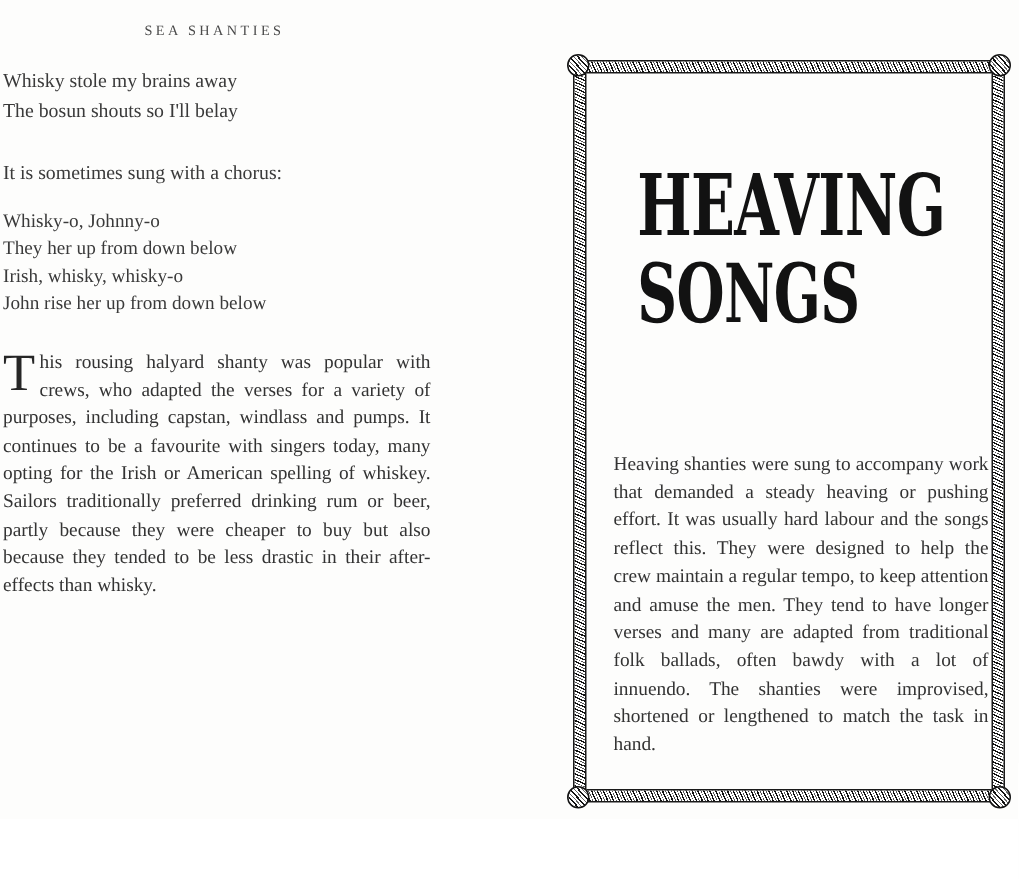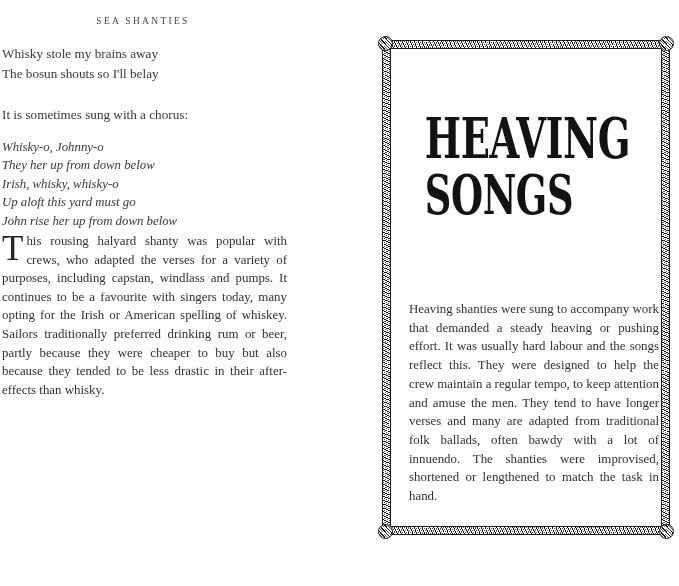--- a/index.html
+++ b/index.html
@@ -46,21 +46,20 @@
     left: 2px; top: 105px;
     width: 300px;
     font-size: 13.2px;
     line-height: 19.5px;
     color: #3a3a3a;
   }
   #chorus-block {
     position: absolute;
     left: 2px; top: 138px;
     width: 300px;
-    font-style: italic;
     font-size: 12.8px;
     line-height: 18.4px;
     color: #3a3a3a;
   }
   #left-body {
     position: absolute;
     left: 2px; top: 232px;
     width: 285px;
     font-size: 12.9px;
     line-height: 18.6px;
@@ -209,21 +208,20 @@
 
     <div id="verse-block">
       <div>Whisky stole my brains away</div>
       <div>The bosun shouts so I'll belay</div>
     </div>
 
     <div id="chorus-block">
       <div>Whisky-o, Johnny-o</div>
       <div>They her up from down below</div>
       <div>Irish, whisky, whisky-o</div>
-      <div>Up aloft this yard must go</div>
       <div>John rise her up from down below</div>
     </div>
 
     <div id="left-body">
       <span class="dropcap">T</span><span>his rousing halyard shanty was popular with crews, who adapted the verses for a variety of purposes, including capstan, windlass and pumps. It continues to be a favourite with singers today, many opting for the Irish or American spelling of whiskey. Sailors traditionally preferred drinking rum or beer, partly because they were cheaper to buy but also because they tended to be less drastic in their after-effects than whisky.</span>
     </div>
 
     <div id="folio-left">76</div>
   </div>
 

